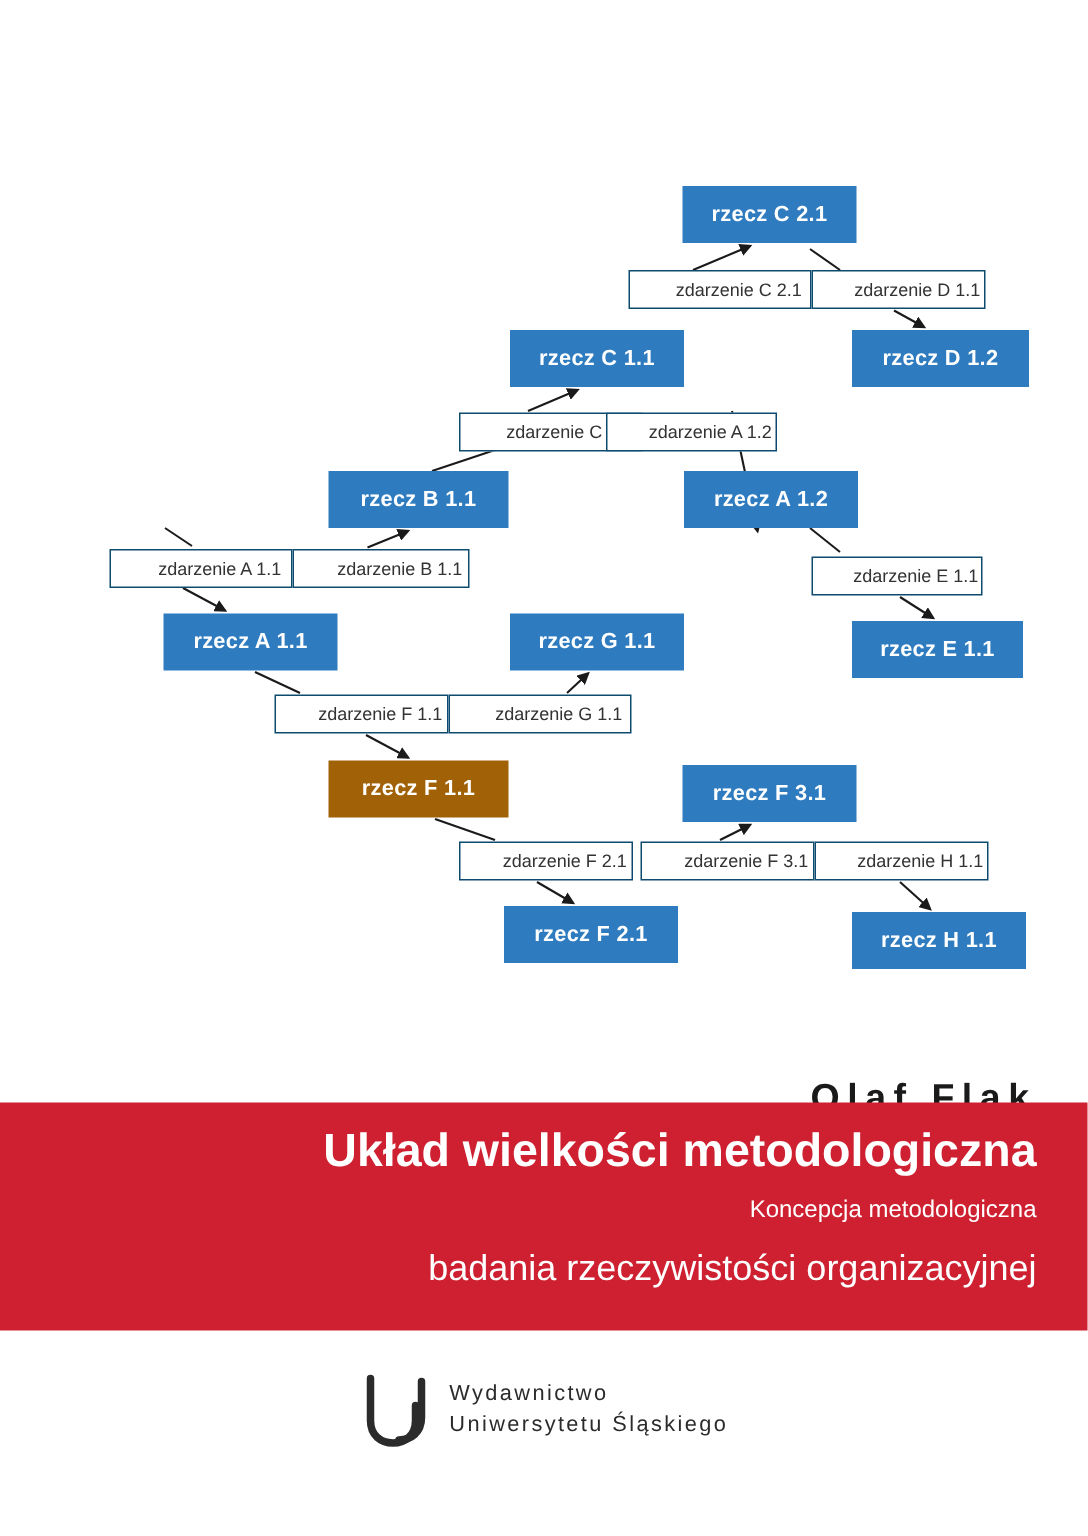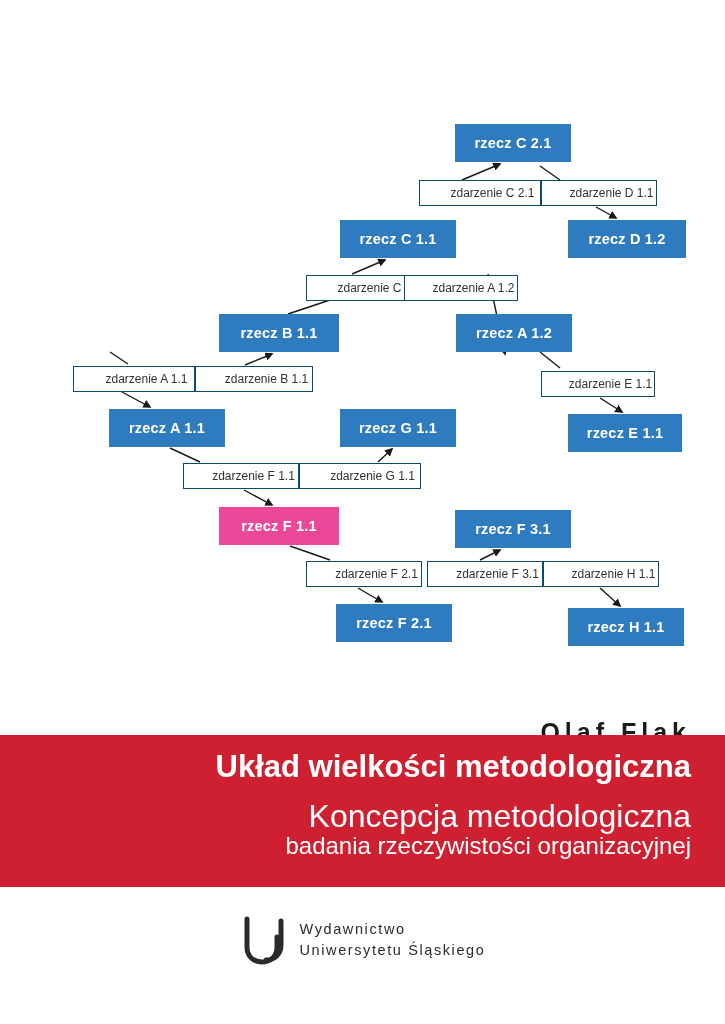--- a/index.html
+++ b/index.html
@@ -93,21 +93,21 @@
     text-align: right;
     font-size: 31px;
     font-weight: bold;
     line-height: 1.15;
   }
   #subtitle-1 {
     position: absolute;
     right: 34px;
     top: 62px;
     text-align: right;
-    font-size: 32px;
+    font-size: 16px;
     line-height: 1.2;
   }
   #subtitle-2 {
     position: absolute;
     right: 34px;
     top: 97px;
     text-align: right;
     font-size: 24px;
     line-height: 1.2;
   }
@@ -191,21 +191,21 @@
       </g>
     </svg>
   <div class="node" style="left: 455px; top: 124px; width: 116px; height: 38px; background: rgb(46, 123, 191);">rzecz C 2.1</div>
       <div class="node" style="left: 568px; top: 220px; width: 118px; height: 38px; background: rgb(46, 123, 191);">rzecz D 1.2</div>
       <div class="node" style="left: 340px; top: 220px; width: 116px; height: 38px; background: rgb(46, 123, 191);">rzecz C 1.1</div>
       <div class="node" style="left: 219px; top: 314px; width: 120px; height: 38px; background: rgb(46, 123, 191);">rzecz B 1.1</div>
       <div class="node" style="left: 456px; top: 314px; width: 116px; height: 38px; background: rgb(46, 123, 191);">rzecz A 1.2</div>
       <div class="node" style="left: 109px; top: 409px; width: 116px; height: 38px; background: rgb(46, 123, 191);">rzecz A 1.1</div>
       <div class="node" style="left: 340px; top: 409px; width: 116px; height: 38px; background: rgb(46, 123, 191);">rzecz G 1.1</div>
       <div class="node" style="left: 568px; top: 414px; width: 114px; height: 38px; background: rgb(46, 123, 191);">rzecz E 1.1</div>
-      <div class="node" style="left: 219px; top: 507px; width: 120px; height: 38px; background: #ec4899;">rzecz F 1.1</div>
+      <div class="node" style="left: 219px; top: 507px; width: 120px; height: 38px; background: #a16207;">rzecz F 1.1</div>
       <div class="node" style="left: 455px; top: 510px; width: 116px; height: 38px; background: rgb(46, 123, 191);">rzecz F 3.1</div>
       <div class="node" style="left: 336px; top: 604px; width: 116px; height: 38px; background: rgb(46, 123, 191);">rzecz F 2.1</div>
       <div class="node" style="left: 568px; top: 608px; width: 116px; height: 38px; background: rgb(46, 123, 191);">rzecz H 1.1</div>
       <div class="edge" style="left: 419px; top: 180px; width: 122px; height: 26px;">zdarzenie C 2.1</div>
       <div class="edge" style="left: 541px; top: 180px; width: 116px; height: 26px;">zdarzenie D 1.1</div>
       <div class="edge" style="left: 306px; top: 275px; width: 122px; height: 26px;">zdarzenie C 1.1</div>
       <div class="edge" style="left: 404px; top: 275px; width: 114px; height: 26px;">zdarzenie A 1.2</div>
       <div class="edge" style="left: 73px; top: 366px; width: 122px; height: 26px;">zdarzenie A 1.1</div>
       <div class="edge" style="left: 195px; top: 366px; width: 118px; height: 26px;">zdarzenie B 1.1</div>
       <div class="edge" style="left: 541px; top: 371px; width: 114px; height: 26px;">zdarzenie E 1.1</div>

